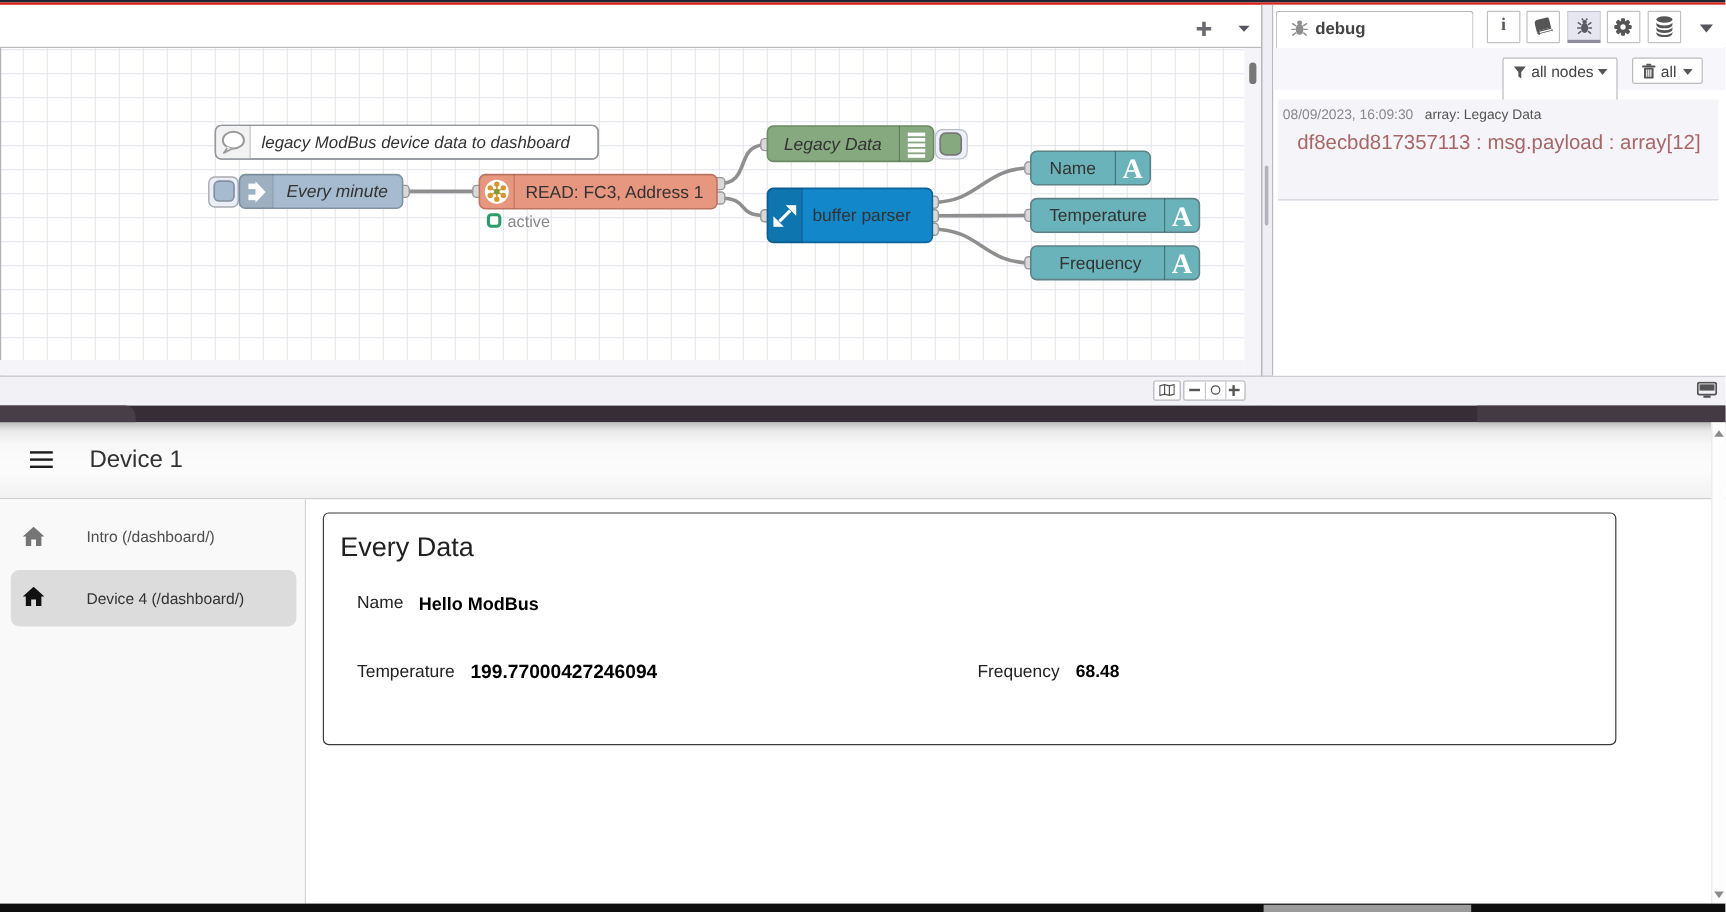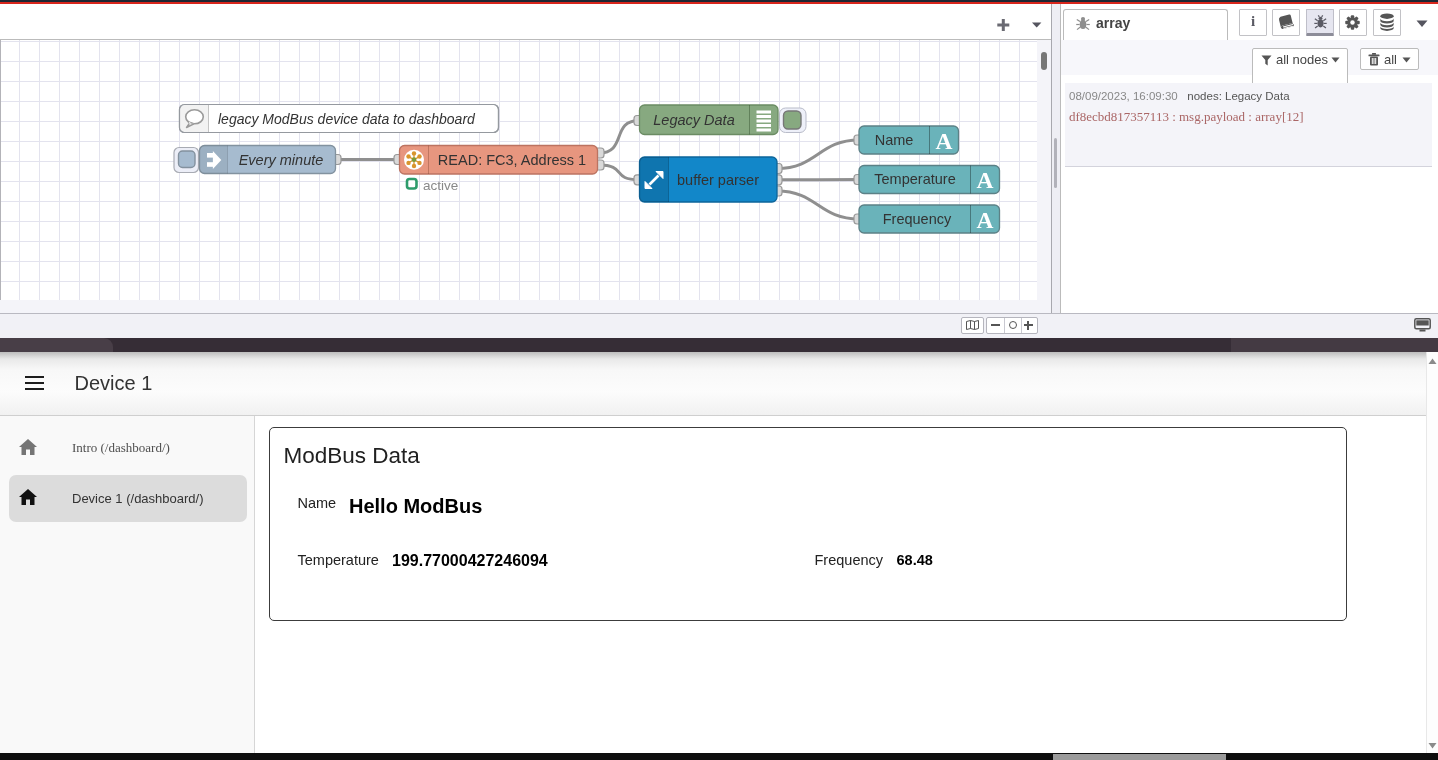--- a/index.html
+++ b/index.html
@@ -176,21 +176,21 @@
       <g stroke="#8e8e8e" stroke-width="1.2" fill="none">
         <line x1="5" y1="6.5" x2="1.8" y2="4.4"></line>
           <line x1="11" y1="6.5" x2="14.2" y2="4.4"></line>
         <line x1="4.6" y1="9.5" x2="1.2" y2="9.5"></line>
           <line x1="11.4" y1="9.5" x2="14.8" y2="9.5"></line>
         <line x1="5" y1="12.2" x2="2" y2="14.6"></line>
           <line x1="11" y1="12.2" x2="14" y2="14.6"></line>
       </g>
     </g>
   </svg>
-  <div class="abs" style="left:1096px;top:15px;font-size:14px;font-weight:700;color:#444;">array</div>
+  <div class="abs" style="left:1096px;top:15px;font-size:14px;font-weight:700;color:#444;">debug</div>
 
   <style>
     .sbtn{position:absolute;width:28px;height:27px;background:#fff;border:1px solid #c2c2c6;border-radius:1px;box-sizing:border-box;}
     .sbtn.active{background:#e6e6f0;border-color:#bfbfc9;border-bottom:3px solid #8d8d99;}
   </style>
   <div class="sbtn" style="left:1239px;top:9px;"></div>
   <div class="sbtn" style="left:1272px;top:9px;"></div>
   <div class="sbtn active" style="left:1306px;top:9px;"></div>
   <div class="sbtn" style="left:1339px;top:9px;"></div>
   <div class="sbtn" style="left:1373px;top:9px;"></div>
@@ -270,22 +270,22 @@
           <line x1="7.7" y1="5" x2="7.7" y2="11"></line>
         </g>
     </svg>
     <div style="position:absolute;left:23px;top:3px;font-size:13px;color:#444;">all</div>
     <svg style="position:absolute;right:7px;top:8px;" width="9" height="6">
         <path d="M0.5,0.5 h8 l-4,5 z" fill="#555"></path>
       </svg>
   </div>
 
   <div class="abs" style="left:1065px;top:83px;width:367px;height:84px;background:#f4f4f9;border-bottom:1px solid #d3d3dc;box-sizing:border-box;">
-    <div style="position:absolute;left:4px;top:7px;font-size:11.5px;color:#888;">08/09/2023, 16:09:30&nbsp;&nbsp; <span style="color:#555;">nodes: Legacy Data</span></div>
-    <div style="position:absolute;left:4px;top:26px;font-size:13px;color:#a66;font-family:Liberation Serif, serif;">df8ecbd817357113 : msg.payload : array[12]</div>
+    <div style="position:absolute;left:4px;top:7px;font-size:11.5px;color:#888;">08/09/2023, 16:09:30&nbsp;&nbsp; <span style="color:#555;">array: Legacy Data</span></div>
+    <div style="position:absolute;left:16px;top:26px;font-size:17px;color:#a66;">df8ecbd817357113 : msg.payload : array[12]</div>
   </div>
 
   <div class="abs" style="left:960.5px;top:316.5px;width:23px;height:17px;background:#fff;border:1px solid #b5b5bd;border-radius:2px;box-sizing:border-box;">
     <svg style="position:absolute;left:4px;top:2px;" width="13" height="10" viewBox="0 0 13 10">
       <path d="M0.5,1.5 L4.5,0.5 L8.5,1.5 L12.5,0.5 V8.5 L8.5,9.5 L4.5,8.5 L0.5,9.5 z" fill="none" stroke="#555" stroke-width="1"></path>
       <line x1="4.5" y1="0.5" x2="4.5" y2="8.5" stroke="#555" stroke-width="1"></line>
       <line x1="8.5" y1="1.5" x2="8.5" y2="9.5" stroke="#555" stroke-width="1"></line>
     </svg>
   </div>
   <div class="abs" style="left:985.5px;top:316.5px;width:52px;height:17px;background:#fff;border:1px solid #b5b5bd;border-radius:2px;box-sizing:border-box;">
@@ -312,30 +312,30 @@
   <div class="abs" style="left:24.5px;top:375.5px;width:19px;height:2.8px;background:#1d1d1d;"></div>
   <div class="abs" style="left:24.5px;top:381.6px;width:19px;height:2.8px;background:#1d1d1d;"></div>
   <div class="abs" style="left:24.5px;top:387.7px;width:19px;height:2.8px;background:#1d1d1d;"></div>
   <div class="abs" style="left:74.5px;top:371.5px;font-size:20px;color:#333;">Device 1</div>
 
   <div class="abs" style="left:0;top:415.5px;width:255px;height:337px;background:#f9f9f9;border-right:1px solid #d6d6d6;box-sizing:border-box;"></div>
   <div class="abs" style="left:8.5px;top:475px;width:238px;height:46.5px;background:#dcdcdc;border-radius:7px;"></div>
   <svg class="abs" style="left:19px;top:438.5px;" width="18" height="16" viewBox="0 0 18 16">
     <path d="M9,0 L18,8 H15.5 V16 H11 V10.5 H7 V16 H2.5 V8 H0 z" fill="#757575"></path>
   </svg>
-  <div class="abs" style="left:72px;top:440px;font-size:13px;color:#4f4f4f;font-family:Liberation Serif, serif;">Intro (/dashboard/)</div>
+  <div class="abs" style="left:72px;top:440px;font-size:13px;color:#4f4f4f;">Intro (/dashboard/)</div>
   <svg class="abs" style="left:19px;top:489px;" width="18" height="16" viewBox="0 0 18 16">
     <path d="M9,0 L18,8 H15.5 V16 H11 V10.5 H7 V16 H2.5 V8 H0 z" fill="#111"></path>
   </svg>
-  <div class="abs" style="left:72px;top:491px;font-size:13px;color:#333;">Device 1 (/dashboard/)</div>
+  <div class="abs" style="left:72px;top:491px;font-size:13px;color:#333;">Device 4 (/dashboard/)</div>
 
   <div class="abs" style="left:268.5px;top:426.5px;width:1078px;height:194px;background:#fff;border:1px solid #3c3c3c;border-radius:5px;box-sizing:border-box;"></div>
-  <div class="abs" style="left:283.5px;top:443px;font-size:22.5px;color:#212121;">ModBus Data</div>
+  <div class="abs" style="left:283.5px;top:443px;font-size:22.5px;color:#212121;">Every Data</div>
   <div class="abs" style="left:297.5px;top:494.5px;font-size:14.5px;color:#222;">Name</div>
-  <div class="abs" style="left:349px;top:494.5px;font-size:20px;font-weight:700;color:#000;">Hello ModBus</div>
+  <div class="abs" style="left:349px;top:494.5px;font-size:15px;font-weight:700;color:#000;">Hello ModBus</div>
   <div class="abs" style="left:297.5px;top:552px;font-size:14.5px;color:#222;">Temperature</div>
   <div class="abs" style="left:392px;top:552px;font-size:16px;font-weight:700;color:#000;">199.77000427246094</div>
   <div class="abs" style="left:814.5px;top:552px;font-size:14.5px;color:#222;">Frequency</div>
   <div class="abs" style="left:896.5px;top:552px;font-size:14.5px;font-weight:700;color:#000;">68.48</div>
 
   <div class="abs" style="left:1426px;top:351.5px;width:12px;height:401px;background:#fdfdfd;border-left:1px solid #e8e8e8;box-sizing:border-box;"></div>
   <svg class="abs" style="left:1428px;top:358px;" width="9" height="7">
       <path d="M4.5,0.5 L8.5,6 L0.5,6 z" fill="#8a8a8a"></path>
     </svg>
   <svg class="abs" style="left:1428px;top:742px;" width="9" height="7">

